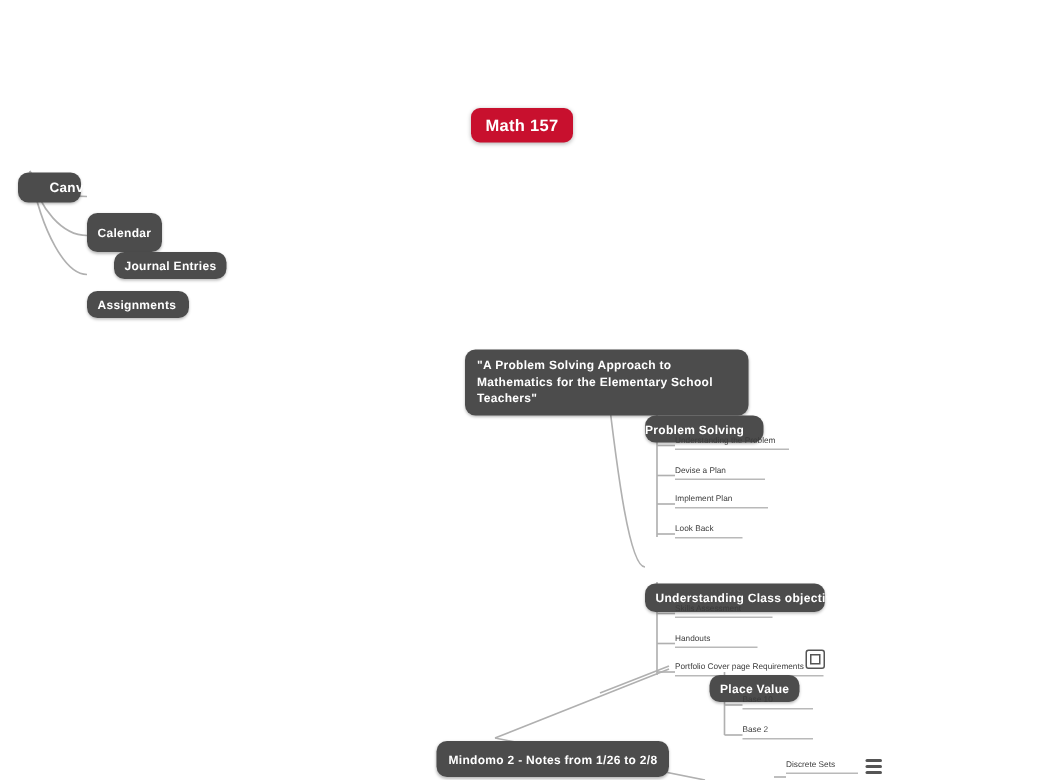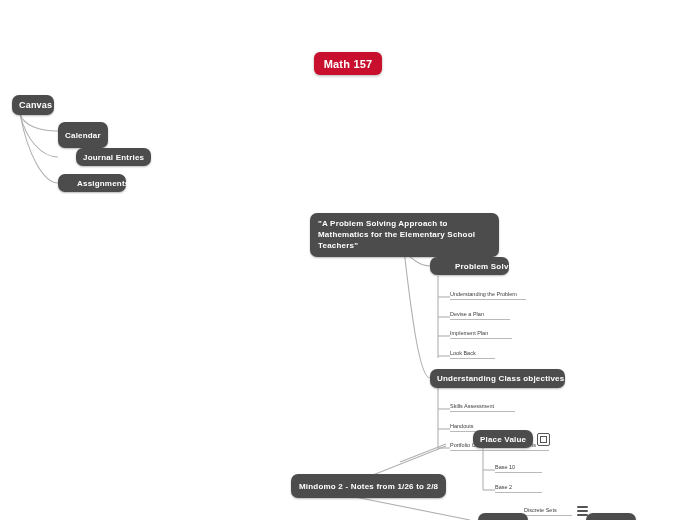--- a/index.html
+++ b/index.html
@@ -37,20 +37,21 @@
   
   .pill {
     background: #4c4c4c;
     color: #ffffff;
     border-radius: 7px;
     font-weight: bold;
     letter-spacing: 0.2px;
     box-shadow: 0 1px 2px rgba(0,0,0,0.28);
     display: flex;
     align-items: center;
+    margin-top: 20px;
   }
   .pill.root {
     background: #c8102e;
     border-radius: 6px;
     box-shadow: 0 1px 3px rgba(0,0,0,0.3);
   }
   .pill.multiline {
     white-space: normal;
     display: block;
     line-height: 1.35;
@@ -133,61 +134,61 @@
       <path d="M 400,462 L 446,444"></path>
 
       <path d="M 516,518 L 524,518"></path>
     </g>
   </svg>
 
   <div class="node pill root" style="left:314px; top:52px; width:68px; height:23px; font-size:11px; justify-content:center;">
     <span>Math 157</span>
   </div>
 
-  <div class="node pill" style="left:12px; top:95px; width:42px; height:20px; font-size:9px; padding:0 7px;">
+  <div class="node pill" style="left:12px; top:95px; width:42px; height:20px; font-size:9px; padding:0 21px;">
     <span>Canvas</span>
   </div>
 
   <div class="node pill" style="left:58px; top:122px; width:50px; height:26px; font-size:8px; padding:0 7px;">
     <span>Calendar</span>
   </div>
 
   <div class="node pill" style="left:76px; top:148px; width:75px; height:18px; font-size:8px; padding:0 7px;">
     <span>Journal Entries</span>
   </div>
 
-  <div class="node pill" style="left:58px; top:174px; width:68px; height:18px; font-size:8px; padding:0 19px;">
+  <div class="node pill" style="left:58px; top:174px; width:68px; height:18px; font-size:8px; padding:0 7px;">
     <span>Assignments</span>
   </div>
 
   <div class="node pill multiline" style="left:310px; top:213px; width:189px; min-height:38px; font-size:8px; padding:6px 8px;">
     <span>"A Problem Solving Approach to Mathematics for the Elementary School Teachers"</span>
   </div>
 
-  <div class="node pill" style="left:430px; top:257px; width:79px; height:18px; font-size:8px; padding:0 25px;">
+  <div class="node pill" style="left:430px; top:257px; width:79px; height:18px; font-size:8px; padding:0 0;">
     <span>Problem Solving</span>
   </div>
 
   <div class="node leaf" style="left:450px; top:291px; width:76px; font-size:5.5px;">
     <span>Understanding the Problem</span>
   </div>
 
   <div class="node leaf" style="left:450px; top:311px; width:60px; font-size:5.5px;">
     <span>Devise a Plan</span>
   </div>
 
   <div class="node leaf" style="left:450px; top:330px; width:62px; font-size:5.5px;">
     <span>Implement Plan</span>
   </div>
 
   <div class="node leaf" style="left:450px; top:350px; width:45px; font-size:5.5px;">
     <span>Look Back</span>
   </div>
 
-  <div class="node pill" style="left:430px; top:369px; width:135px; height:19px; font-size:8px; padding:0 7px;">
+  <div class="node pill" style="left:430px; top:369px; width:120px; height:19px; font-size:8px; padding:0 7px;">
     <span>Understanding Class objectives</span>
   </div>
 
   <div class="node leaf" style="left:450px; top:403px; width:65px; font-size:5.5px;">
     <span>Skills Assessment</span>
   </div>
 
   <div class="node leaf" style="left:450px; top:423px; width:55px; font-size:5.5px;">
     <span>Handouts</span>
   </div>

